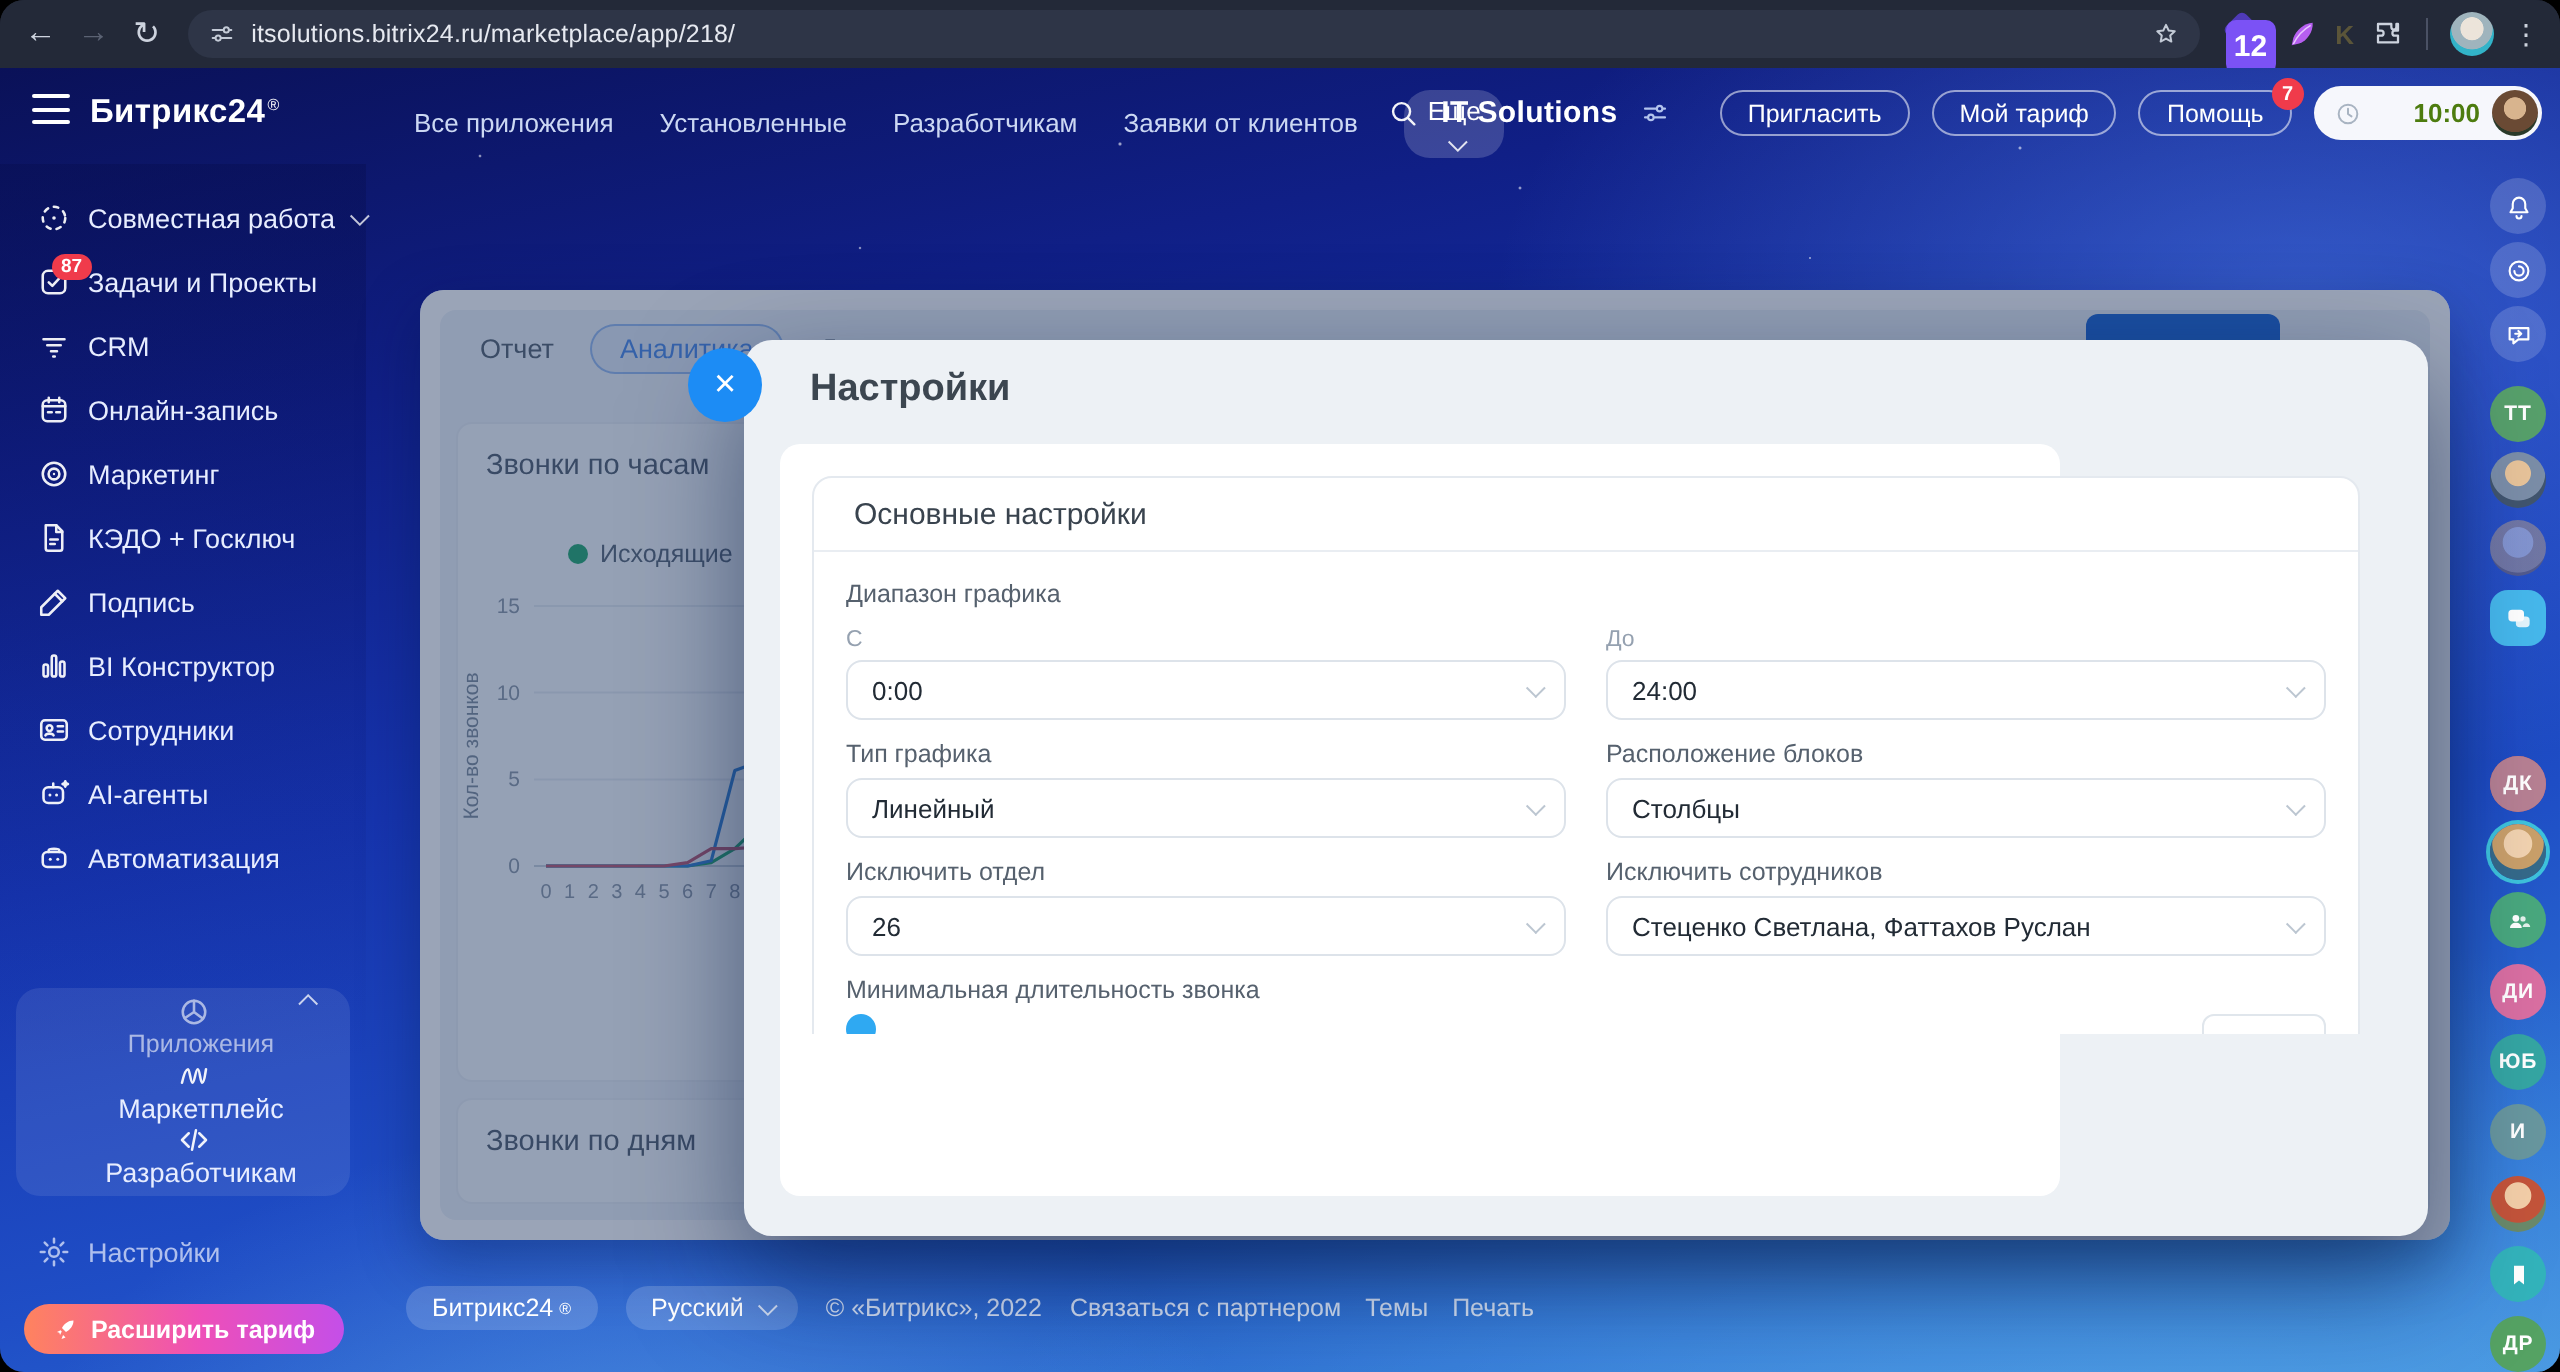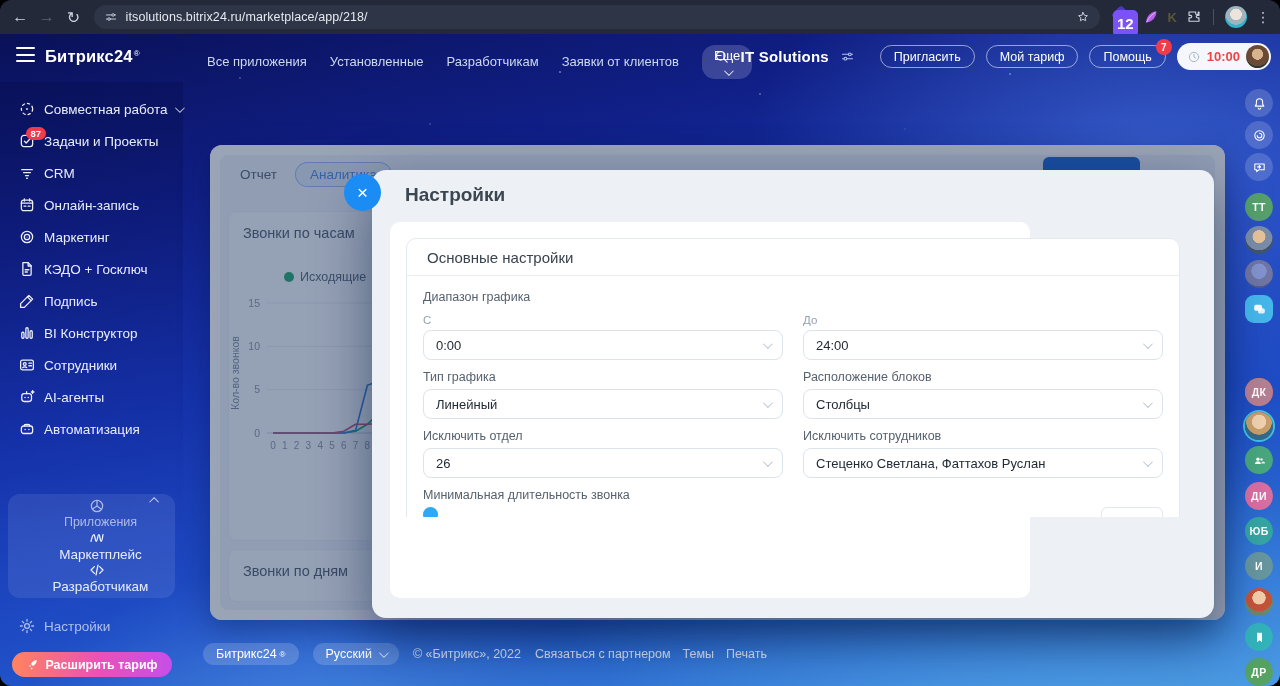--- a/index.html
+++ b/index.html
@@ -56,21 +56,21 @@
   .tn-item { color:#ccd8f3; font-size:13px; cursor:pointer; line-height:24px; }
   .tn-more { display:flex; align-items:center; gap:6px; background:rgba(255,255,255,.18); border-radius:13px; padding:3px 12px; color:#fff; font-size:13px; cursor:pointer;flex-direction:column; }
   .tn-right { position:absolute; right:9px; top:9px; display:flex; align-items:center; gap:11px; }
   .tn-search { width:17px; height:17px; color:#fff; opacity:.95; cursor:pointer; }
   .tn-portal { color:#fff; font-size:15px; font-weight:600; letter-spacing:.2px; }
   .tn-tune { width:15px; height:15px; color:#cfe0ff; opacity:.85; cursor:pointer; }
   .tn-pill { border:1px solid rgba(255,255,255,.55); border-radius:14px; padding:3.5px 13px; color:#fff; font-size:12.5px; cursor:pointer; position:relative; }
   .tn-pill .bdg { position:absolute; right:-7px; top:-7px; background:#f03b4b; color:#fff; border-radius:50%; width:16px; height:16px; font-size:10px; display:flex; align-items:center; justify-content:center; font-weight:700; }
   .tn-clock { background:rgba(255,255,255,.96); border-radius:15px; height:27px; display:flex; align-items:center; gap:6px; padding:0 2px 0 10px; cursor:pointer; }
   .tn-clock .cic { width:14px; height:14px; color:#a9b4c2; }
-  .tn-clock .tm { color:#ef4444; font-size:13px; font-weight:600; }
+  .tn-clock .tm { color:#4d7c0f; font-size:13px; font-weight:600;margin-left:20px; }
   .tn-clock .av { width:23px; height:23px; border-radius:50%; background:radial-gradient(circle at 50% 40%,#d8b48e 0 30%,#6a4a34 32% 65%,#2a3a2a 67%); }
 
   
   .sidebar { position:absolute; left:0; top:48px; width:183px; height:604px;
     background:linear-gradient(180deg, rgba(6,12,76,.38), rgba(10,22,110,.16) 45%, rgba(255,255,255,0) 75%); }
   .sb-list { position:absolute; left:0; top:11px; width:100%; }
   .sb-item { height:32px; display:flex; align-items:center; padding-left:18px; cursor:pointer; position:relative; }
   .sb-item .sic { width:18px; height:18px; color:#fff; opacity:.93; flex:0 0 auto; position:relative; }
   .sb-item .slb { color:#e7edff; font-size:13.5px; margin-left:8px; white-space:nowrap; }
   .sb-item .chev { margin-left:7px; }

